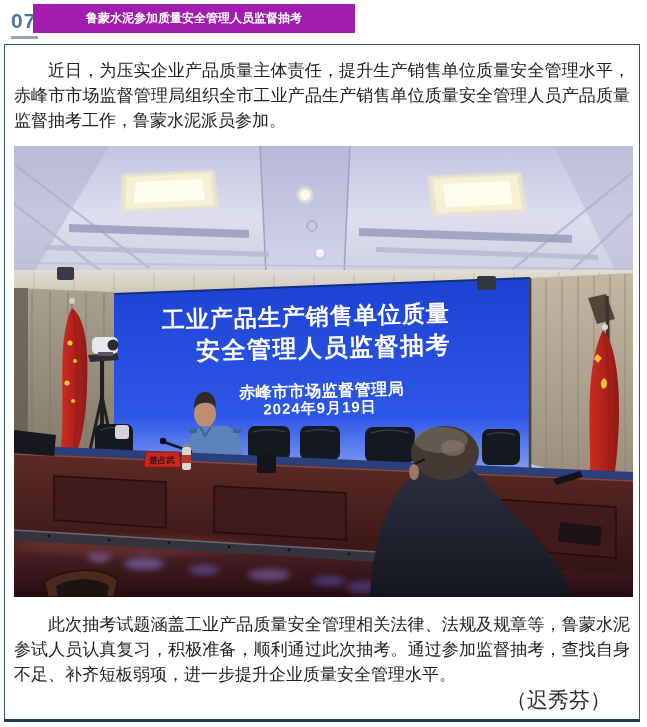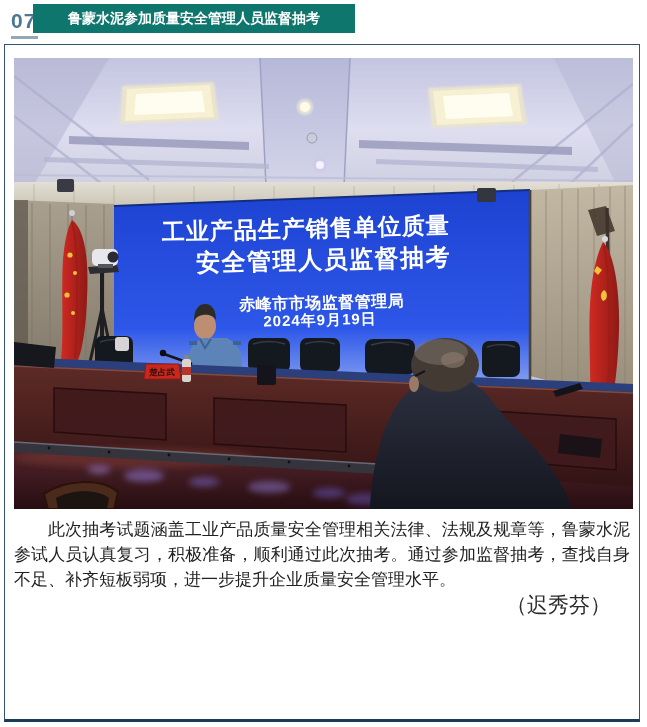--- a/index.html
+++ b/index.html
@@ -2,49 +2,50 @@
 <html><head>
 <meta charset="utf-8">
 <style>
   html,body{margin:0;padding:0;background:#ffffff;}
   .page{position:relative;width:647px;height:727px;background:#ffffff;overflow:hidden;
         font-family:"Liberation Sans","DejaVu Sans",sans-serif;}
   
   .issue-no{position:absolute;left:11px;top:9px;font-size:21px;font-weight:bold;
             color:#4e7693;letter-spacing:1px;}
   .issue-underline{position:absolute;left:11px;top:36px;width:27px;height:3px;background:#93a7b7;}
-  .title-banner{position:absolute;left:33px;top:4px;width:322px;height:29px;background:#0f766e;
-                color:#ffffff;font-size:14px;font-weight:bold;line-height:29px;text-align:center;
+  .title-banner{position:absolute;left:33px;top:4px;width:322px;height:29px;background:#a21caf;
+                color:#ffffff;font-size:12px;font-weight:bold;line-height:29px;text-align:center;
                 white-space:nowrap;}
   
   .content-box{position:absolute;left:4px;top:44px;width:634px;height:674px;
                border:1px solid #33536f;border-bottom:3px solid #1c3c5a;background:#ffffff;}
   .para{margin:13px 9px 0 9px;font-size:17px;line-height:25px;color:#212121;
         text-align:justify;text-indent:2em;letter-spacing:0;}
   .photo{position:relative;margin:13px 0 0 9px;width:619px;height:451px;overflow:hidden;
          background:#c9c9e0;display:block;}
   .photo svg{display:block;}
-  .para2{margin-top:8px;}
+  .para2{margin-top:15px;}
   .byline{margin:3px 28px 0 0;font-size:21px;line-height:20px;color:#2b2b2b;text-align:right;}
 </style>
 </head>
 <body>
 
 <div class="page">
 
   <header>
     <div class="issue-no">07</div>
     <div class="issue-underline"></div>
     <div class="title-banner">
       <span>鲁蒙水泥参加质量安全管理人员监督抽考</span>
     </div>
   </header>
 
   <section class="content-box">
 
+    <p class="para">近日，为压实企业产品质量主体责任，提升生产销售单位质量安全管理水平，赤峰市市场监督管理局组织全市工业产品生产销售单位质量安全管理人员产品质量监督抽考工作，鲁蒙水泥派员参加。</p>
 
     <figure class="photo">
       <svg width="619" height="451" viewBox="0 0 619 451" xmlns="http://www.w3.org/2000/svg">
         <defs>
           <linearGradient id="gCeil" x1="0" y1="0" x2="0" y2="1">
             <stop offset="0" stop-color="#c3c4e0"></stop>
               <stop offset="0.55" stop-color="#dedef0"></stop>
               <stop offset="1" stop-color="#cfcfe2"></stop>
           </linearGradient>
           <linearGradient id="gBand" x1="0" y1="0" x2="0" y2="1">

